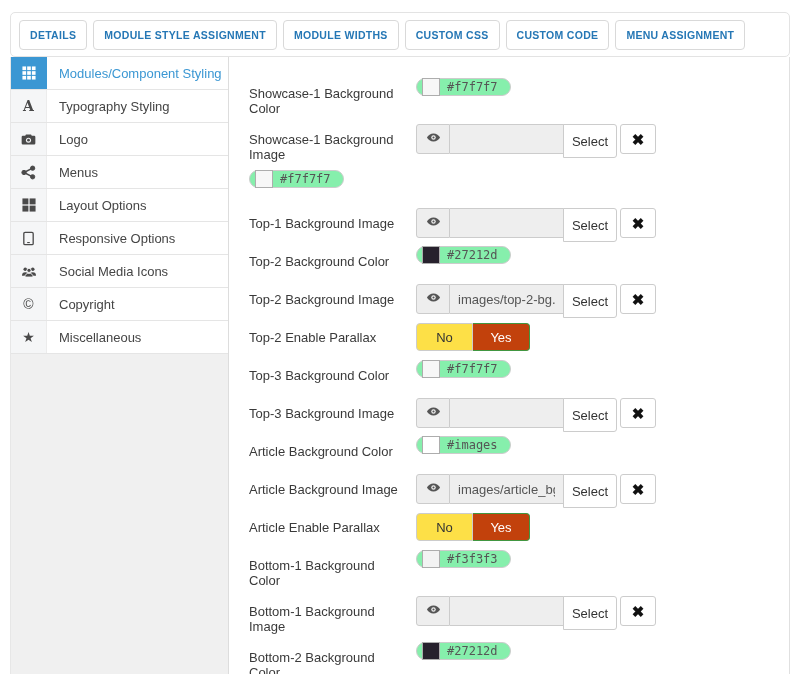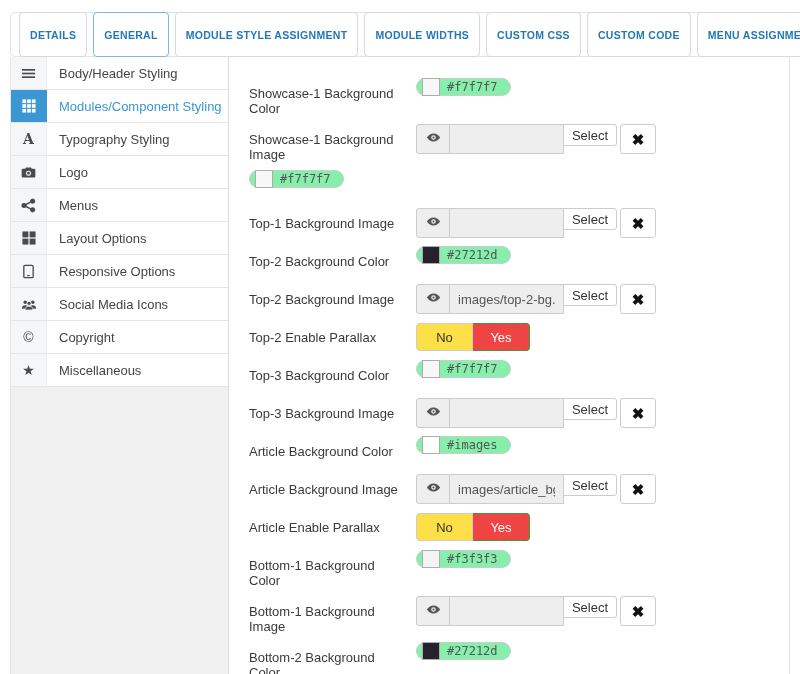--- a/index.html
+++ b/index.html
@@ -4,21 +4,21 @@
 <style>
   * { margin:0; padding:0; box-sizing:border-box; }
   html,body { width:800px; height:674px; overflow:hidden; background:#fff;
     font-family:"Liberation Sans", sans-serif; }
   button { font-family:inherit; cursor:pointer; }
 
   
   .tabbar { margin:12px 10px 0; height:45px; border:1px solid #e3e3e3;
     border-radius:5px; padding:7px 8px; display:flex; gap:6px; align-items:center;
     background:#fff; }
-  .tab { height:45px; padding:0 10px; background:#fff; border:1px solid #d9d9d9;
+  .tab { height:30px; padding:0 10px; background:#fff; border:1px solid #d9d9d9;
     border-radius:4px; color:#2577b5; font-weight:bold; font-size:10.5px;
     letter-spacing:0.3px; white-space:nowrap; }
   .tab.active { border-color:#7db8de; }
 
   
   .content { margin:0 10px; height:617px; display:flex; background:#fff;
     border-left:1px solid #e7e7e7; border-right:1px solid #e0e0e0; }
 
   
   .sidebar { width:218px; flex:0 0 218px; border-right:1px solid #ddd;
@@ -50,59 +50,48 @@
   .hexval { margin-left:7px; font-family:"DejaVu Sans Mono", monospace;
     font-size:12px; color:#555; }
 
   .img-field { display:flex; align-items:stretch; width:240px; height:30px; }
   .addon { width:34px; flex:0 0 34px; background:#eee; border:1px solid #ccc;
     border-radius:3px 0 0 3px; color:#555; display:flex; align-items:center;
     justify-content:center; }
   .img-path { flex:1; min-width:0; height:30px; border:1px solid #ccc;
     border-left:none; background:#eee; color:#555; font-size:13px; padding:0 8px;
     font-family:inherit; outline:none; }
-  .select-btn { width:54px; flex:0 0 54px; height:22px; margin-left:-1px;
+  .select-btn { width:54px; flex:0 0 54px; height:34px; margin-left:-1px;
     border:1px solid #ccc; background:#fff; color:#333; font-size:13px;
     border-radius:0 3px 3px 0; }
   .clear-btn { width:36px; flex:0 0 36px; height:30px; margin-left:3px;
     border:1px solid #ccc; border-radius:3px; background:#fff; display:flex;
     align-items:center; justify-content:center; }
   .clear-x { font-size:15px; font-weight:bold; color:#111; line-height:1; }
 
   .toggle { display:flex; height:28px; margin-top:1px; }
   .tg-btn { width:57px; font-size:13px; }
   .tg-no { background:#fde047; border:1px solid #ccc; border-radius:4px 0 0 4px; color:#333; }
-  .tg-yes { background:#ef4444; border:1px solid #419641; border-left:none;
+  .tg-yes { background:#c2410c; border:1px solid #419641; border-left:none;
     border-radius:0 4px 4px 0; color:#fff; }
 </style>
 </head>
 <body>
 
 <div class="tabbar" id="tabbar">
     <button class="tab">DETAILS</button>
-    <button class="tab active">GENERAL</button>
     <button class="tab">MODULE STYLE ASSIGNMENT</button>
     <button class="tab">MODULE WIDTHS</button>
     <button class="tab">CUSTOM CSS</button>
     <button class="tab">CUSTOM CODE</button>
     <button class="tab">MENU ASSIGNMENT</button>
   </div>
 
 <div class="content">
   <div class="sidebar" id="sidebar">
-      <div class="side-item">
-        <span class="side-icon">
-          <svg viewBox="0 0 16 16" width="15" height="15" fill="currentColor">
-            <rect x="1" y="3.2" width="14" height="1.8"></rect>
-            <rect x="1" y="7.1" width="14" height="1.8"></rect>
-            <rect x="1" y="11" width="14" height="1.8"></rect>
-          </svg>
-        </span>
-        <span class="side-label">Body/Header Styling</span>
-      </div>
       <div class="side-item active">
         <span class="side-icon">
           <svg viewBox="0 0 16 16" width="14" height="14" fill="currentColor">
             <rect x="0.5" y="0.5" width="4.2" height="4.2"></rect>
             <rect x="5.9" y="0.5" width="4.2" height="4.2"></rect>
             <rect x="11.3" y="0.5" width="4.2" height="4.2"></rect>
             <rect x="0.5" y="5.9" width="4.2" height="4.2"></rect>
             <rect x="5.9" y="5.9" width="4.2" height="4.2"></rect>
             <rect x="11.3" y="5.9" width="4.2" height="4.2"></rect>
             <rect x="0.5" y="11.3" width="4.2" height="4.2"></rect>

